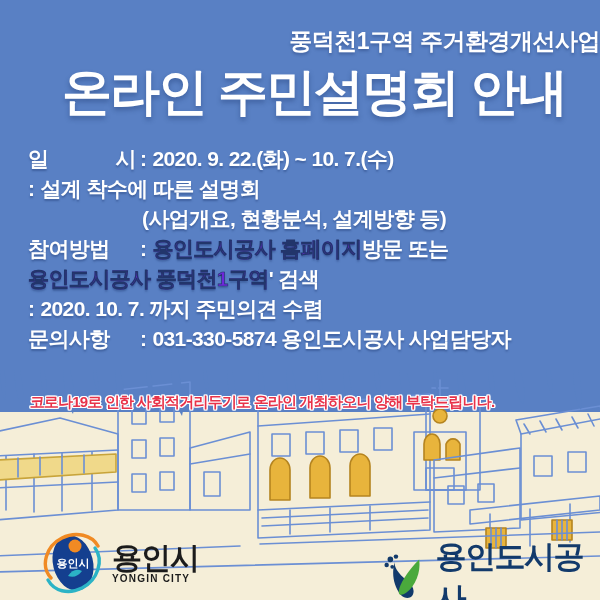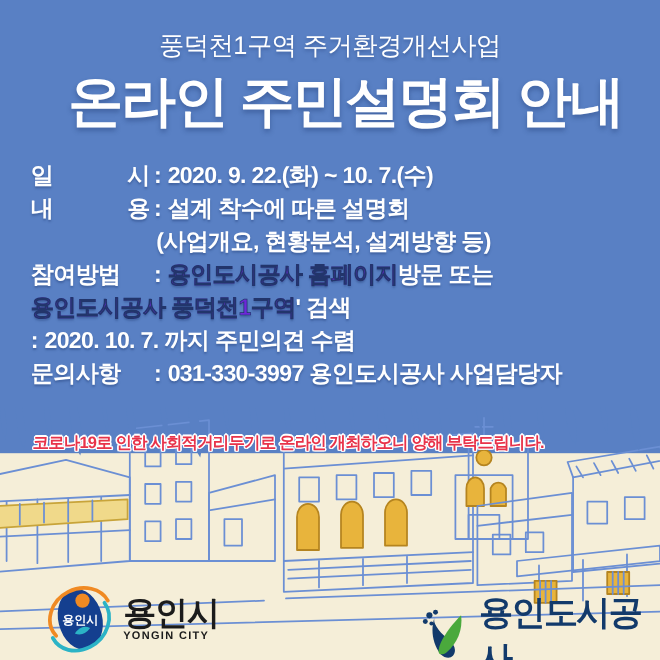--- a/index.html
+++ b/index.html
@@ -49,24 +49,24 @@
     height: 240px;
     pointer-events: none;
   }
 
   
   .subtitle {
     position: absolute;
     left: 0;
     top: 26px;
     width: 600px;
-    text-align: center;
+    text-align: right;
     color: #ffffff;
     font-size: 23px;
-    font-weight: normal;
+    font-weight: bold;
     letter-spacing: -0.5px;
     text-shadow: 0 2px 3px rgba(30,55,110,.45);
     white-space: nowrap;
   }
   .title {
     position: absolute;
     left: 14px;
     top: 66px;
     width: 600px;
     text-align: center;
@@ -288,21 +288,20 @@
 
   <div class="body-block">
 
     <div class="row">
       <span class="label">일 시</span>
       <span class="colon">:</span>
       <span class="value">2020. 9. 22.(화) ~ 10. 7.(수)</span>
     </div>
 
     <div class="row">
-      <span class="label">내 용</span>
       <span class="colon">:</span>
       <span class="value">설계 착수에 따른 설명회</span>
     </div>
 
     <div class="row indent">
       <span class="value-indent">(사업개요, 현황분석, 설계방향 등)</span>
     </div>
 
     <div class="row">
       <span class="label">참여방법</span>
@@ -317,21 +316,21 @@
     </div>
 
     <div class="row">
       <span class="colon">:</span>
       <span class="value">2020. 10. 7. 까지 주민의견 수렴</span>
     </div>
 
     <div class="row">
       <span class="label">문의사항</span>
       <span class="colon">:</span>
-      <span class="value">031-330-3997 용인도시공사 사업담당자</span>
+      <span class="value">031-330-5874 용인도시공사 사업담당자</span>
     </div>
   </div>
 
   <div class="notice">코로나19로 인한 사회적거리두기로 온라인 개최하오니 양해 부탁드립니다.</div>
 
   <div class="logo-city">
     <svg width="62" height="66" viewBox="0 0 62 66">
       <ellipse cx="31" cy="33" rx="20" ry="28" fill="#143f8f" transform="rotate(-14 31 33)"></ellipse>
       <path d="M9 48 C-2 36 4 16 20 8 C34 1 50 5 56 16" fill="none" stroke="#f08a23" stroke-width="3.4" stroke-linecap="round"></path>
       <path d="M53 18 C62 30 56 50 40 58 C26 65 12 61 6 50" fill="none" stroke="#2bb3c6" stroke-width="3.4" stroke-linecap="round"></path>

